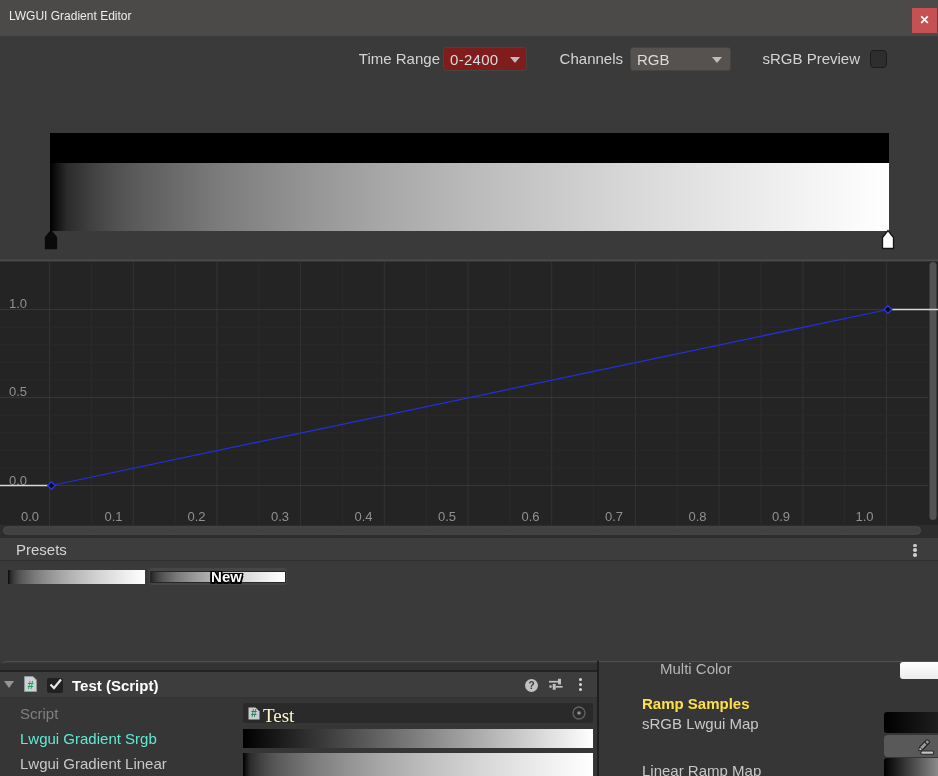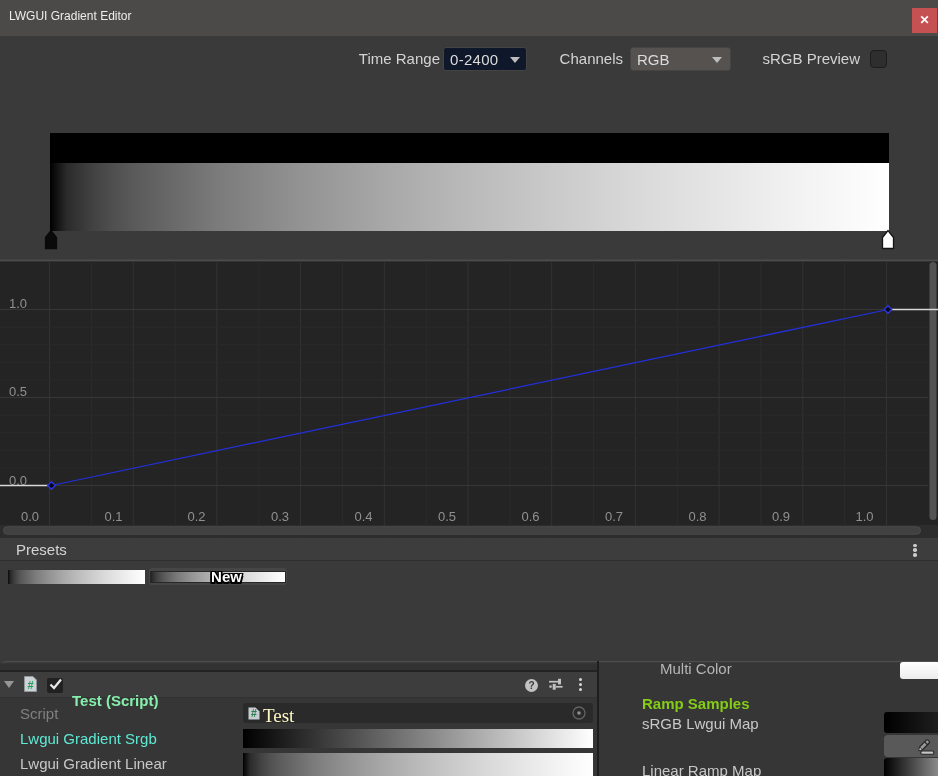--- a/index.html
+++ b/index.html
@@ -8,21 +8,21 @@
   .abs { position:absolute; transform:translateZ(0); }
 </style>
 </head>
 <body>
 
 <div class="abs" style="left:0;top:0;width:938px;height:36px;background:#4b4a48;"></div>
 <div class="abs" style="left:9px;top:9px;font-size:12px;color:#ededed;">LWGUI Gradient Editor</div>
 <div class="abs" style="left:912px;top:8px;width:25px;height:25px;background:#c65152;color:#fff;font-size:12px;font-weight:bold;text-align:center;line-height:25px;">✕</div>
 
 <div class="abs" style="left:340px;top:50px;width:100px;text-align:right;font-size:15px;color:#d4d4d4;">Time Range</div>
-<div class="abs" style="left:443px;top:47px;width:84px;height:24px;background:#0f172a;border:1px solid #454442;border-radius:3px;">
+<div class="abs" style="left:443px;top:47px;width:84px;height:24px;background:#7f1d1d;border:1px solid #454442;border-radius:3px;">
   <span class="abs" style="left:6px;top:3px;font-size:15px;letter-spacing:0.3px;color:#dcdcdc;">0-2400</span>
   <span class="abs" style="right:6px;top:9px;width:0;height:0;border-left:5.5px solid transparent;border-right:5.5px solid transparent;border-top:6px solid #bdbdbd;"></span>
 </div>
 <div class="abs" style="left:523px;top:50px;width:100px;text-align:right;font-size:15px;color:#d4d4d4;">Channels</div>
 <div class="abs" style="left:630px;top:47px;width:101px;height:24px;background:#555250;border:1px solid #454442;border-radius:3px;">
   <span class="abs" style="left:6px;top:3px;font-size:15px;color:#dcdcdc;">RGB</span>
   <span class="abs" style="right:8px;top:9px;width:0;height:0;border-left:5.5px solid transparent;border-right:5.5px solid transparent;border-top:6px solid #bdbdbd;"></span>
 </div>
 <div class="abs" style="left:760px;top:50px;width:100px;text-align:right;font-size:15px;color:#d4d4d4;">sRGB Preview</div>
 <div class="abs" style="left:870px;top:50px;width:17px;height:17.5px;background:#2e2e2e;border:1.5px solid #1c1c1c;border-radius:4px;"></div>
@@ -126,21 +126,21 @@
 <div class="abs" style="left:0;top:670px;width:597px;height:28px;background:#3d3d3d;border-top:2px solid #232323;border-bottom:1px solid #323232;"></div>
 <div class="abs" style="left:4px;top:681px;width:0;height:0;border-left:5.5px solid transparent;border-right:5.5px solid transparent;border-top:7.5px solid #969696;"></div>
 <svg class="abs" style="left:24px;top:676px;" width="13" height="16" viewBox="0 0 13 16">
   <path d="M0.5 0.5 h8.5 l3.5 3.5 v11.5 h-12 z" fill="#cdd2d6" stroke="#93989c" stroke-width="0.9"></path>
   <text x="6.5" y="12.5" text-anchor="middle" font-size="11" font-weight="bold" fill="#259d58" font-family="Liberation Sans">#</text>
 </svg>
 <div class="abs" style="left:47px;top:678px;width:16px;height:15px;background:#212121;border-radius:2px;"></div>
 <svg class="abs" style="left:47px;top:675px;" width="18" height="18" viewBox="0 0 18 18">
   <path d="M3.5 9.5 L7 13 L14 4.5" fill="none" stroke="#e8e8e8" stroke-width="2.2"></path>
 </svg>
-<div class="abs" style="left:72px;top:692px;font-size:15px;font-weight:bold;color:#86efac;">Test (Script)</div>
+<div class="abs" style="left:72px;top:677px;font-size:15px;font-weight:bold;color:#ffffff;">Test (Script)</div>
 <div class="abs" style="left:525px;top:679px;width:13px;height:13px;border-radius:50%;background:#c2c2c2;color:#3a3a3a;font-size:10px;font-weight:bold;text-align:center;line-height:13px;">?</div>
 <svg class="abs" style="left:549px;top:678px;" width="14" height="12" viewBox="0 0 14 12">
   <line x1="0" y1="3.7" x2="9" y2="3.7" stroke="#c2c2c2" stroke-width="1.7"></line>
   <rect x="9" y="0.8" width="3" height="5.6" fill="#c2c2c2"></rect>
   <rect x="3.7" y="5.9" width="3" height="5.8" fill="#c2c2c2"></rect>
   <line x1="6.7" y1="8.8" x2="13.6" y2="8.8" stroke="#c2c2c2" stroke-width="1.7"></line>
   <rect x="0.4" y="7.4" width="2.3" height="2.3" fill="#c2c2c2"></rect>
 </svg>
 <div class="abs" style="left:579px;top:678px;width:4px;height:15px;">
   <span class="abs" style="left:0;top:0;width:3.4px;height:3.4px;border-radius:50%;background:#d8d8d8;"></span>
@@ -160,21 +160,21 @@
   <circle cx="7" cy="7" r="1.8" fill="#8e8e8e"></circle>
 </svg>
 
 <div class="abs" style="left:20px;top:730px;font-size:15px;color:#5eead4;">Lwgui Gradient Srgb</div>
 <div class="abs" style="left:243px;top:729px;width:350px;height:19px;background:linear-gradient(to right,#000,#fff);"></div>
 <div class="abs" style="left:20px;top:755px;font-size:15px;color:#c8c8c8;">Lwgui Gradient Linear</div>
 <div class="abs" style="left:243px;top:753px;width:350px;height:23px;background:linear-gradient(to right,#000000 0%,#2b2b2b 2%,#414141 5%,#4f4f4f 7.5%,#5a5a5a 10%,#7b7b7b 20%,#939393 30%,#a8a8a8 40%,#bababa 50%,#cacaca 60%,#d9d9d9 70%,#e6e6e6 80%,#f3f3f3 90%,#ffffff 100%);"></div>
 
 <div class="abs" style="left:660px;top:660px;font-size:15px;color:#b5b5b5;">Multi Color</div>
 <div class="abs" style="left:900px;top:662px;width:38px;height:17px;background:linear-gradient(#ffffff,#ececec);border-radius:3px 0 0 3px;"></div>
-<div class="abs" style="left:642px;top:695px;font-size:15px;font-weight:bold;color:#84cc16;">Ramp Samples</div>
+<div class="abs" style="left:642px;top:695px;font-size:15px;font-weight:bold;color:#fde047;">Ramp Samples</div>
 <div class="abs" style="left:642px;top:715px;font-size:15px;color:#c8c8c8;">sRGB Lwgui Map</div>
 <div class="abs" style="left:884px;top:712px;width:54px;height:21px;background:linear-gradient(to right,#000,#1e1e1e);border-radius:3px 0 0 3px;"></div>
 <div class="abs" style="left:884px;top:735px;width:54px;height:22px;background:#595959;border-radius:4px 0 0 4px;"></div>
 <svg class="abs" style="left:915px;top:735px;" width="22" height="22" viewBox="0 0 22 22">
   <g transform="translate(3.6,15.8) rotate(-45)">
     <rect x="2.6" y="-2" width="11.6" height="4" rx="1.2" fill="#9a9a9a" stroke="#262626" stroke-width="1.2"></rect>
     <line x1="10.6" y1="-2" x2="10.6" y2="2" stroke="#262626" stroke-width="1.2"></line>
     <path d="M0 0 L3.4 -1.9 L3.4 1.9 Z" fill="#f2f2f2" stroke="#262626" stroke-width="0.9"></path>
   </g>
   <rect x="5.8" y="16" width="13" height="3.2" rx="1.4" fill="#c4c4c4" stroke="#262626" stroke-width="1.1"></rect>

